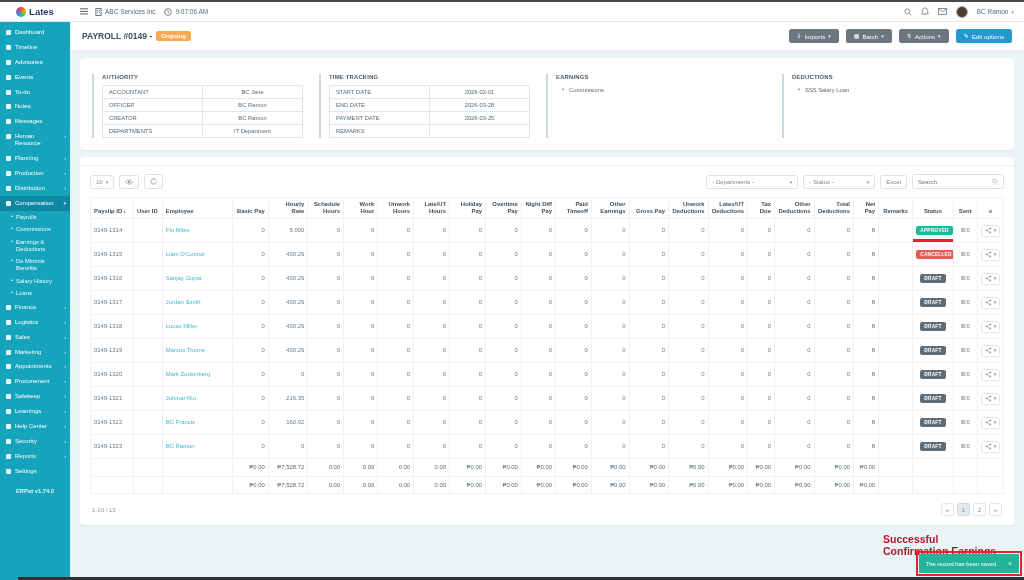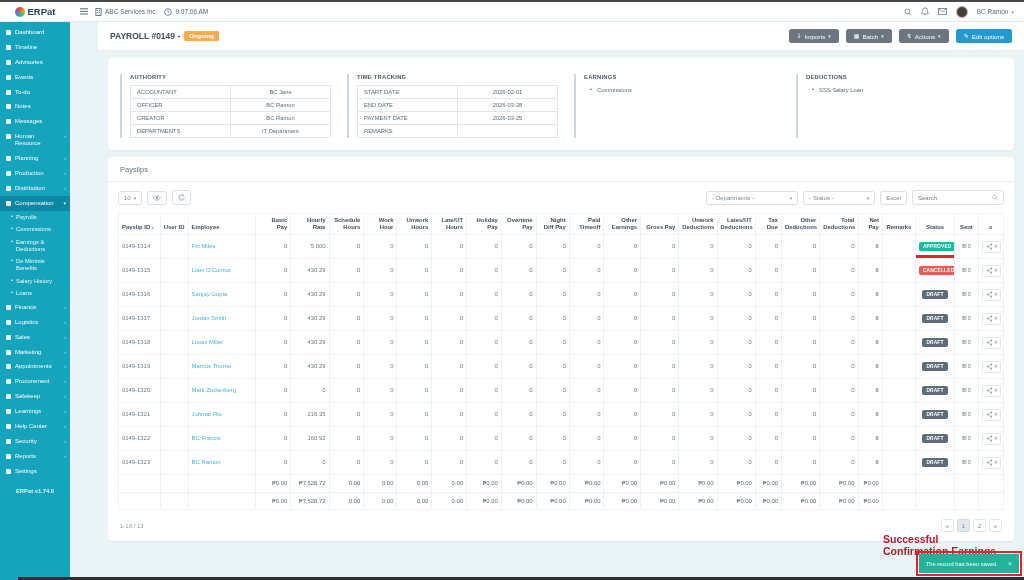--- a/index.html
+++ b/index.html
@@ -23,21 +23,21 @@
   .sidebar{position:absolute;top:22px;left:0;width:70px;bottom:0;background:#16a3bc;z-index:10;padding-top:3px;overflow:hidden;}
   .side-item{display:flex;align-items:flex-start;gap:4px;padding:4px 4px 4px 6px;color:#fff;font-size:6px;line-height:1.15;cursor:pointer;}
   .side-item.active{background:#0d87a2;}
   .side-icon{flex:0 0 auto;width:5px;height:5px;background:rgba(255,255,255,.92);border-radius:1px;margin-top:1px;}
   .side-label{flex:1;}
   .side-caret{color:rgba(255,255,255,.85);font-size:5px;margin-top:1px;}
   .side-subitem{display:flex;gap:3px;padding:3px 4px 3px 11px;color:#ecfbff;font-size:5.8px;line-height:1.15;cursor:pointer;}
   .subdot{font-size:5.8px;line-height:1;}
   .side-version{color:#dcf6fa;font-size:5.8px;font-weight:bold;text-align:center;margin-top:9px;}
   
-  .main{position:absolute;left:70px;top:22px;right:0;bottom:0;overflow:hidden;padding-left:28px;}
+  .main{position:absolute;left:70px;top:22px;right:0;bottom:0;overflow:hidden;}
   .page-head{background:#fff;display:flex;align-items:center;padding:7px 12px;border-bottom:1px solid #e2ecf0;}
   .page-title{font-size:8.5px;font-weight:bold;color:#3e5062;display:flex;align-items:center;gap:4px;}
   .badge-ongoing{background:#f8a94e;color:#fff;font-size:6px;font-weight:bold;padding:2px 5px;border-radius:2px;}
   .head-buttons{margin-left:auto;display:flex;gap:7px;}
   .btn{display:flex;align-items:center;gap:3px;font-size:6.2px;padding:3.5px 8px;border-radius:2.5px;border:none;cursor:pointer;color:#fff;font-family:inherit;}
   .btn.dark{background:#6b7680;}
   .btn.info{background:#2599cf;}
   .btn .bicon{font-size:6px;line-height:1;}
   .card{background:#fff;border-radius:4px;margin:7px 10px;box-shadow:0 1px 2px rgba(40,60,70,.06);}
   .card-heading{font-size:7.5px;color:#62727e;}
@@ -88,21 +88,21 @@
   .toast-close{color:#d9f5ef;font-size:7px;line-height:1;cursor:pointer;}
 </style>
 </head>
 <body>
 
 <div class="top-strip"></div>
 
 <div class="topbar">
   <div class="logo-cell">
     <span class="logo-mark"></span>
-    <span class="logo-text">ERPat</span>
+    <span class="logo-text">Lates</span>
   </div>
   <div class="topbar-left">
     <span>
       <svg width="8" height="7" viewBox="0 0 10 8">
           <g fill="#5a6b77">
             <rect y="0" width="10" height="1.3"></rect>
             <rect y="3.2" width="10" height="1.3"></rect>
             <rect y="6.4" width="10" height="1.3"></rect>
           </g>
         </svg>
@@ -387,21 +387,20 @@
             <li>
               <span class="subdot">•</span>
               <span>SSS Salary Loan</span>
             </li>
           </ul>
       </div>
     </div>
   </div>
 
   <div class="card payslips-card">
-    <div class="card-heading ps-heading">Payslips</div>
     <div class="ps-divider"></div>
     <div class="controls-row">
       <div class="mini-select">
         <span>10</span>
           <span class="caret">▾</span>
       </div>
       <div class="mini-btn">
         <svg width="8" height="6" viewBox="0 0 12 8">
             <path d="M6 .8C2.8.8.8 4 .8 4S2.8 7.2 6 7.2 11.2 4 11.2 4 9.2.8 6 .8z" fill="none" stroke="#7b8994" stroke-width="1"></path>
             <circle cx="6" cy="4" r="1.6" fill="#7b8994"></circle>

